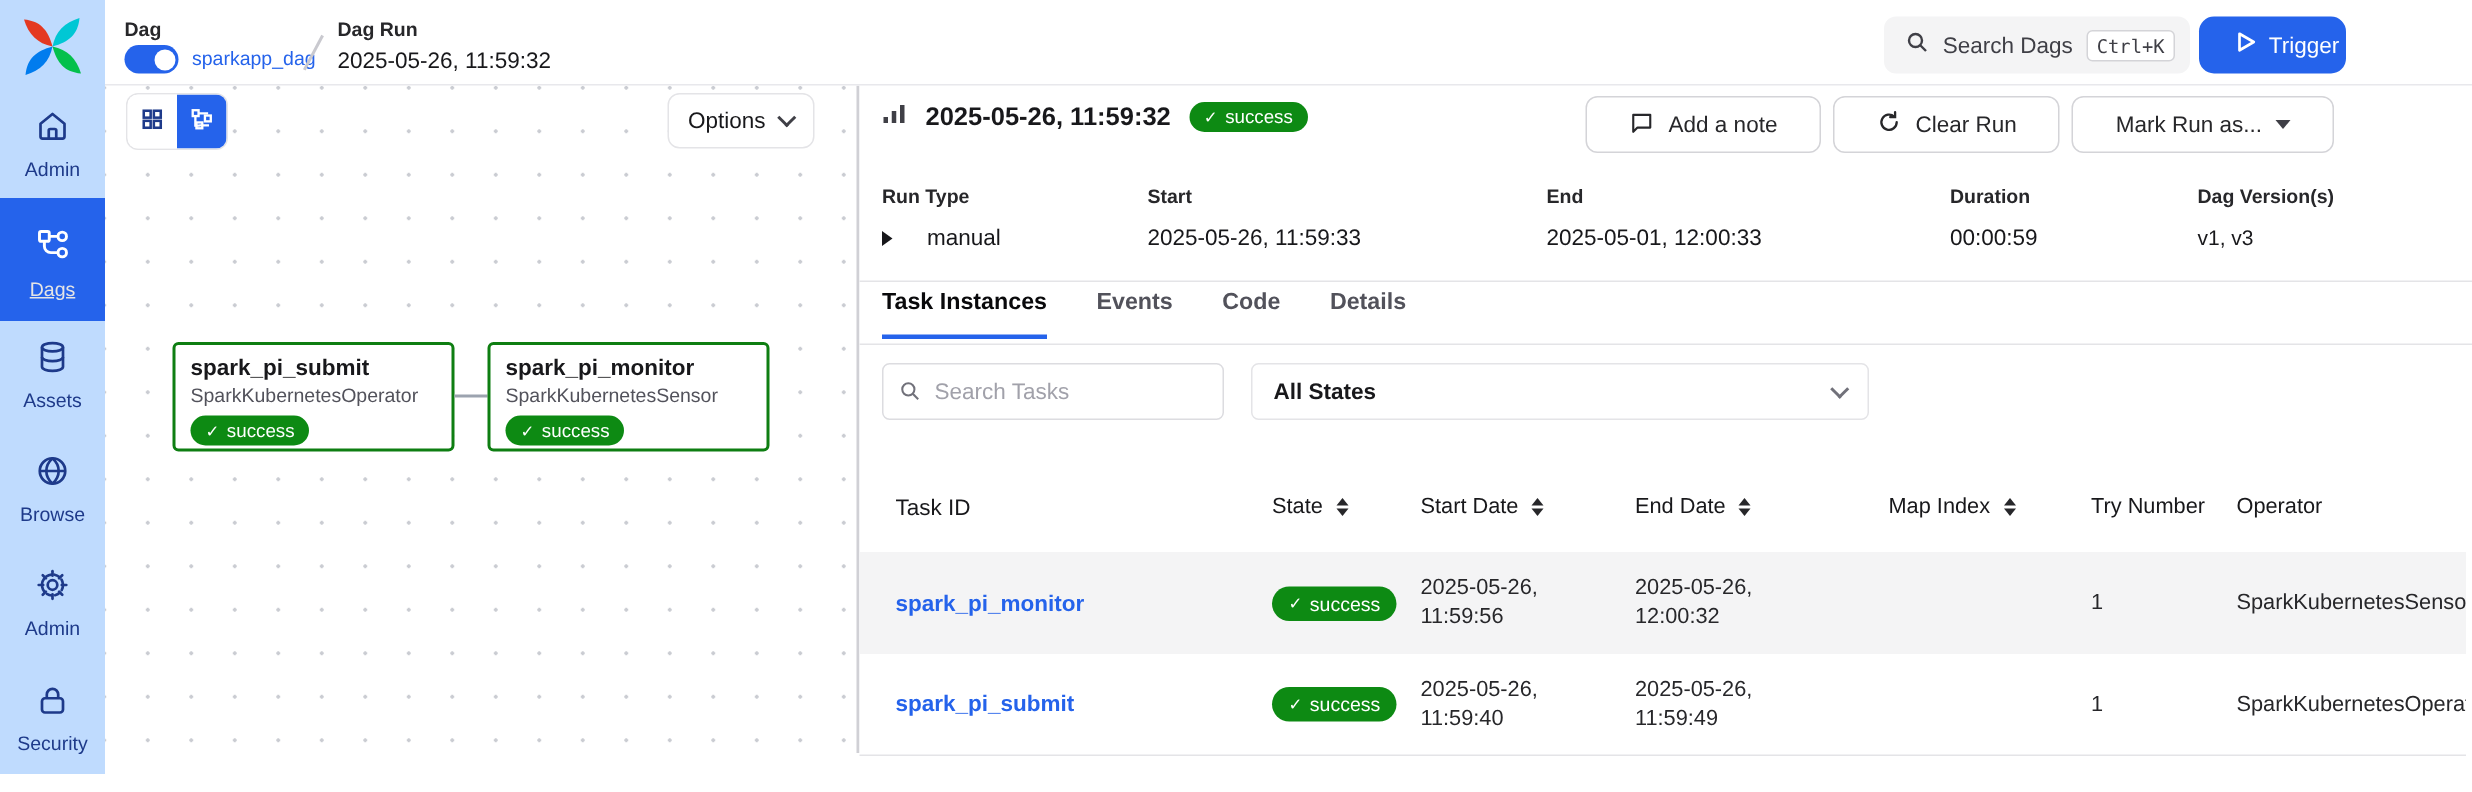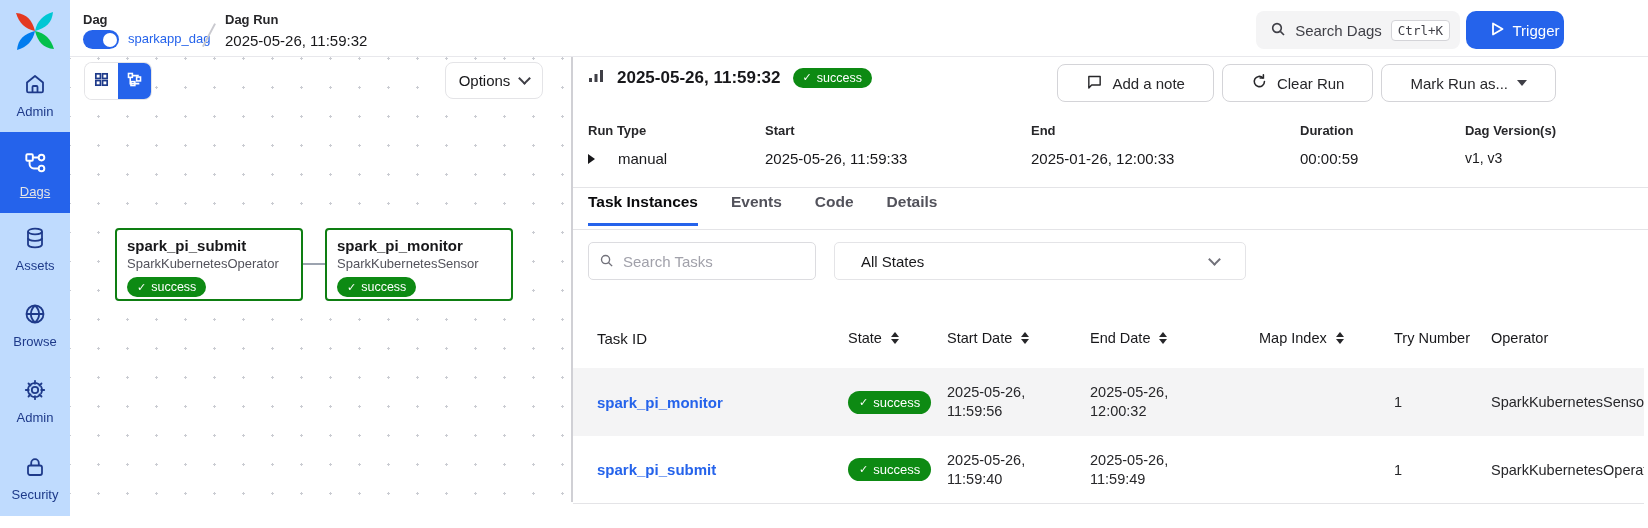--- a/index.html
+++ b/index.html
@@ -70,21 +70,21 @@
   .tab { font-size:15.5px; font-weight:bold; color:#52525b; padding-bottom:12px; border-bottom:3px solid transparent; cursor:pointer; }
   .tab.active { color:#09090b; border-bottom-color:#2563eb; }
   .tabs-line { position:absolute; left:0; right:0; top:172px; height:1px; background:#e4e4e7; }
 
   .filters { position:absolute; left:15px; top:185px; display:flex; gap:18px; }
   .search-wrap { position:relative; width:228px; }
   .search-input { width:228px; height:38px; border:1px solid #dcdce0; border-radius:5px; padding:0 10px 0 34px; font-size:15px; color:#18181b;
      font-family:"Liberation Sans", sans-serif; outline:none; }
   .search-input::placeholder { color:#a1a1aa; }
   .search-wrap svg { position:absolute; left:11px; top:11px; }
-  .select { width:412px; height:38px; border:1px solid #e4e4e7; border-radius:5px; display:flex; align-items:center; padding:0 26px; font-size:15px; color:#18181b; cursor:pointer; }
+  .select { width:412px; height:38px; border:1px solid #e4e4e7; border-radius:5px; display:flex; align-items:center; padding:0 14px; font-size:15px; color:#18181b; cursor:pointer;font-weight:bold; }
   .select .chev { margin-left:auto; border-color:#71717a; }
 
   
   .ti-table { position:absolute; left:0; top:251px; width:1071px; }
   .t-grid { display:grid; grid-template-columns:258px 100px 143px 143px 159px 97px 1fr; align-items:center; }
   .t-header { height:60px; font-size:14.5px; color:#18181b; }
   .th { display:flex; align-items:center; gap:9px; }
   .sort { display:flex; flex-direction:column; gap:2px; cursor:pointer; }
   .sort .up { width:0; height:0; border-left:4.5px solid transparent; border-right:4.5px solid transparent; border-bottom:5.5px solid #27272a; }
   .sort .dn { width:0; height:0; border-left:4.5px solid transparent; border-right:4.5px solid transparent; border-top:5.5px solid #27272a; }
@@ -303,21 +303,21 @@
     </div>
     <div class="meta-col" style="left:192px;">
       <div class="meta-label">Start</div>
       <div class="meta-value">
           <span>2025-05-26, 11:59:33</span>
         </div>
     </div>
     <div class="meta-col" style="left:458px;">
       <div class="meta-label">End</div>
       <div class="meta-value">
-          <span>2025-01-26, 12:00:33</span>
+          <span>2025-05-01, 12:00:33</span>
         </div>
     </div>
     <div class="meta-col" style="left:727px;">
       <div class="meta-label">Duration</div>
       <div class="meta-value">
           <span>00:00:59</span>
         </div>
     </div>
     <div class="meta-col" style="right:92px; text-align:left;">
       <div class="meta-label">Dag Version(s)</div>

